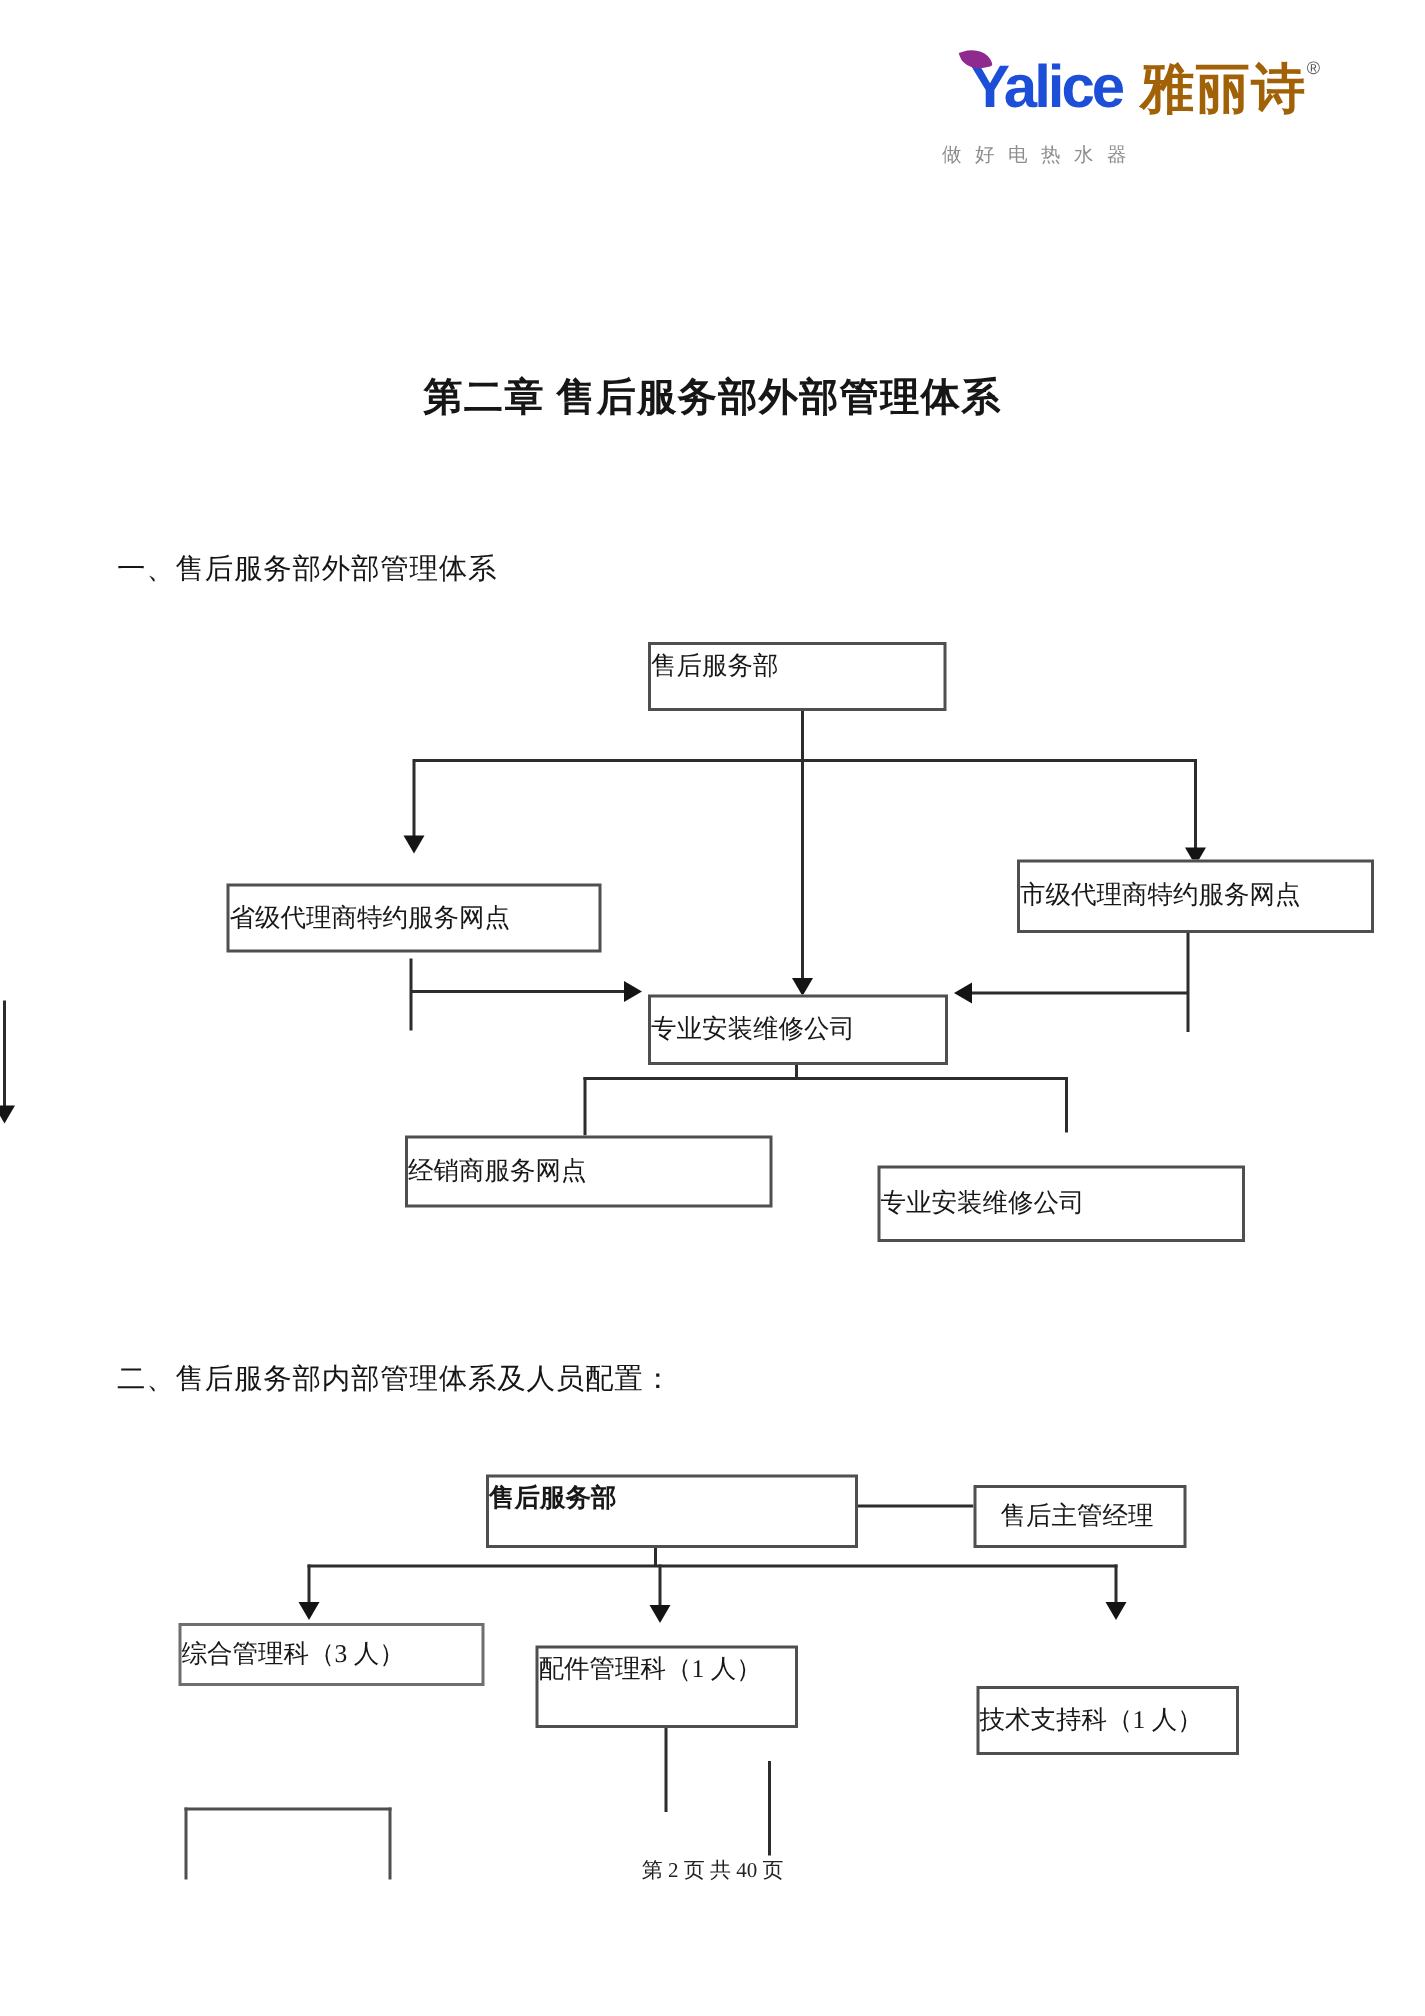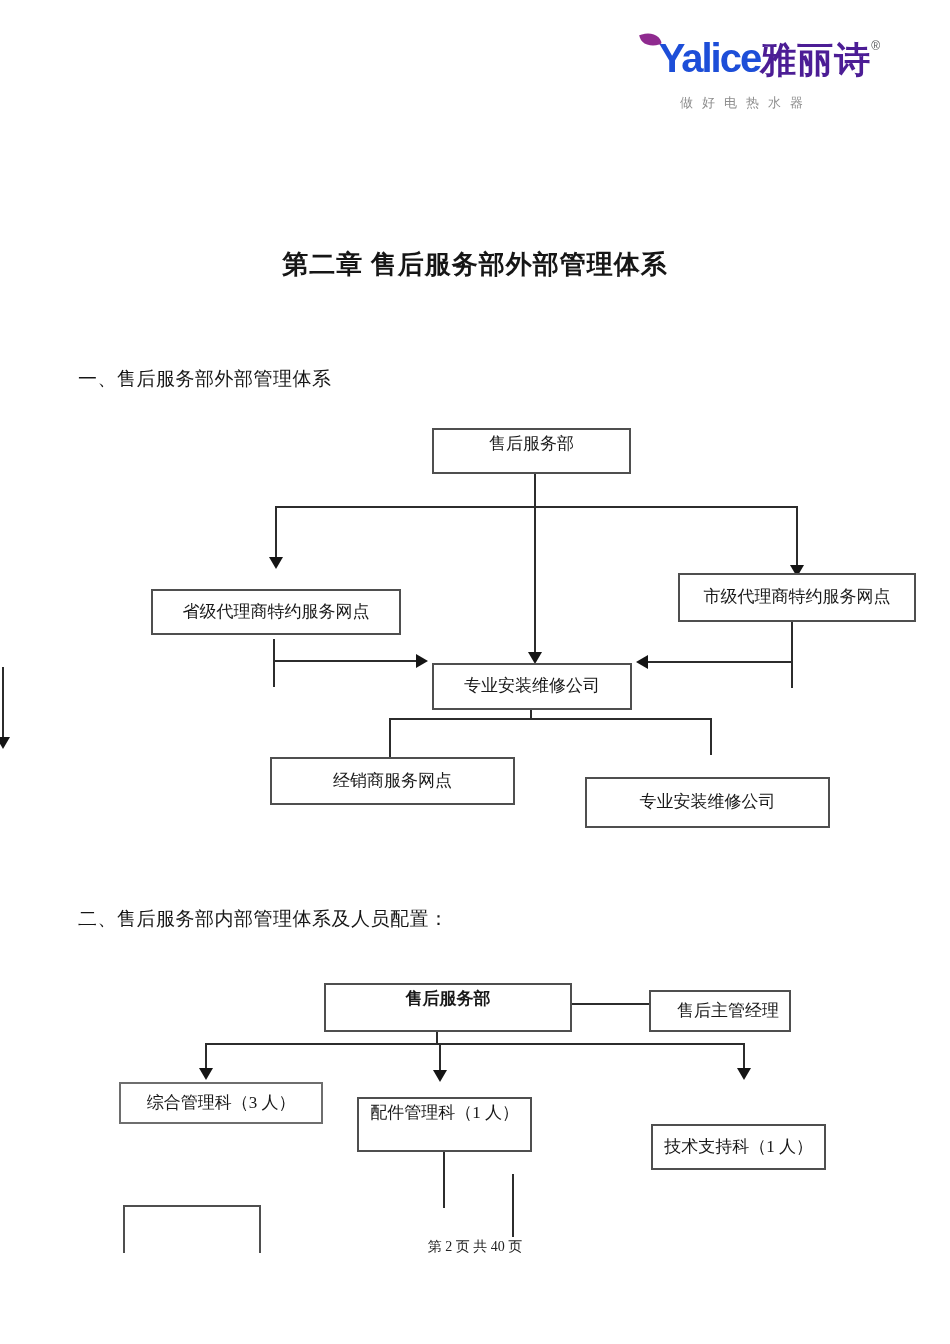--- a/index.html
+++ b/index.html
@@ -10,49 +10,49 @@
   }
   
   .logo{position:absolute;left:628px;top:38px;width:252px;}
   .logo-row{position:relative;display:flex;align-items:baseline;justify-content:flex-end;height:52px;}
   .brand-latin{
     font-family:"Liberation Sans","DejaVu Sans",sans-serif;
     font-weight:bold;font-size:40px;letter-spacing:-2px;color:#1d4ed8;line-height:1;
   }
   .brand-cn{
     font-family:"Liberation Sans","DejaVu Sans",sans-serif;
-    font-weight:bold;font-size:36px;color:#4c1d95;line-height:1;margin-left:0;letter-spacing:1px;
+    font-weight:bold;font-size:36px;color:#a16207;line-height:1;margin-left:12px;letter-spacing:1px;
   }
   .reg{font-size:12px;color:#57585a;position:relative;top:-22px;font-family:"Liberation Sans",sans-serif;}
   .petal{
     position:absolute;left:13px;top:-6px;width:19px;height:15px;
     background:#8f2a8f;border-radius:0 85% 10% 85%;transform:rotate(-18deg);
   }
   .tagline{
-    margin-top:4px;text-align:center;padding-right:16px;
+    margin-top:4px;text-align:left;padding-right:16px;
     font-family:"Liberation Sans","DejaVu Sans",sans-serif;
     font-size:13px;letter-spacing:9px;color:#8d8d8d;
   }
   
   .doc-title{
     position:absolute;left:0;right:0;top:247px;text-align:center;
     font-size:26px;font-weight:bold;letter-spacing:1px;
   }
   .sec-head{position:absolute;left:78px;font-size:19px;font-weight:normal;letter-spacing:0.5px;}
   .sec-head.s1{top:366px;}
   .sec-head.s2{top:906px;}
   .footer{
     position:absolute;left:0;right:0;top:1238px;text-align:center;
     font-size:14px;color:#222;
   }
   
   .obox{
     position:absolute;box-sizing:border-box;background:#fff;
     border:2px solid #4f4f4f;
-    display:flex;justify-content:center;align-items:center;text-align:center;
+    display:flex;align-items:center;text-align:center;
     font-size:17px;line-height:1.3;color:#181818;
   }
   .obox.ta{align-items:flex-start;padding-top:3px;}
   .obox.bold{font-weight:bold;}
   .obox.partial{border-bottom:none;}
   .vl{position:absolute;width:2px;background:#2c2c2c;}
   .hl{position:absolute;height:2px;background:#2c2c2c;}
   .ad{position:absolute;width:0;height:0;
       border-left:7px solid transparent;border-right:7px solid transparent;
       border-top:12px solid #141414;}

